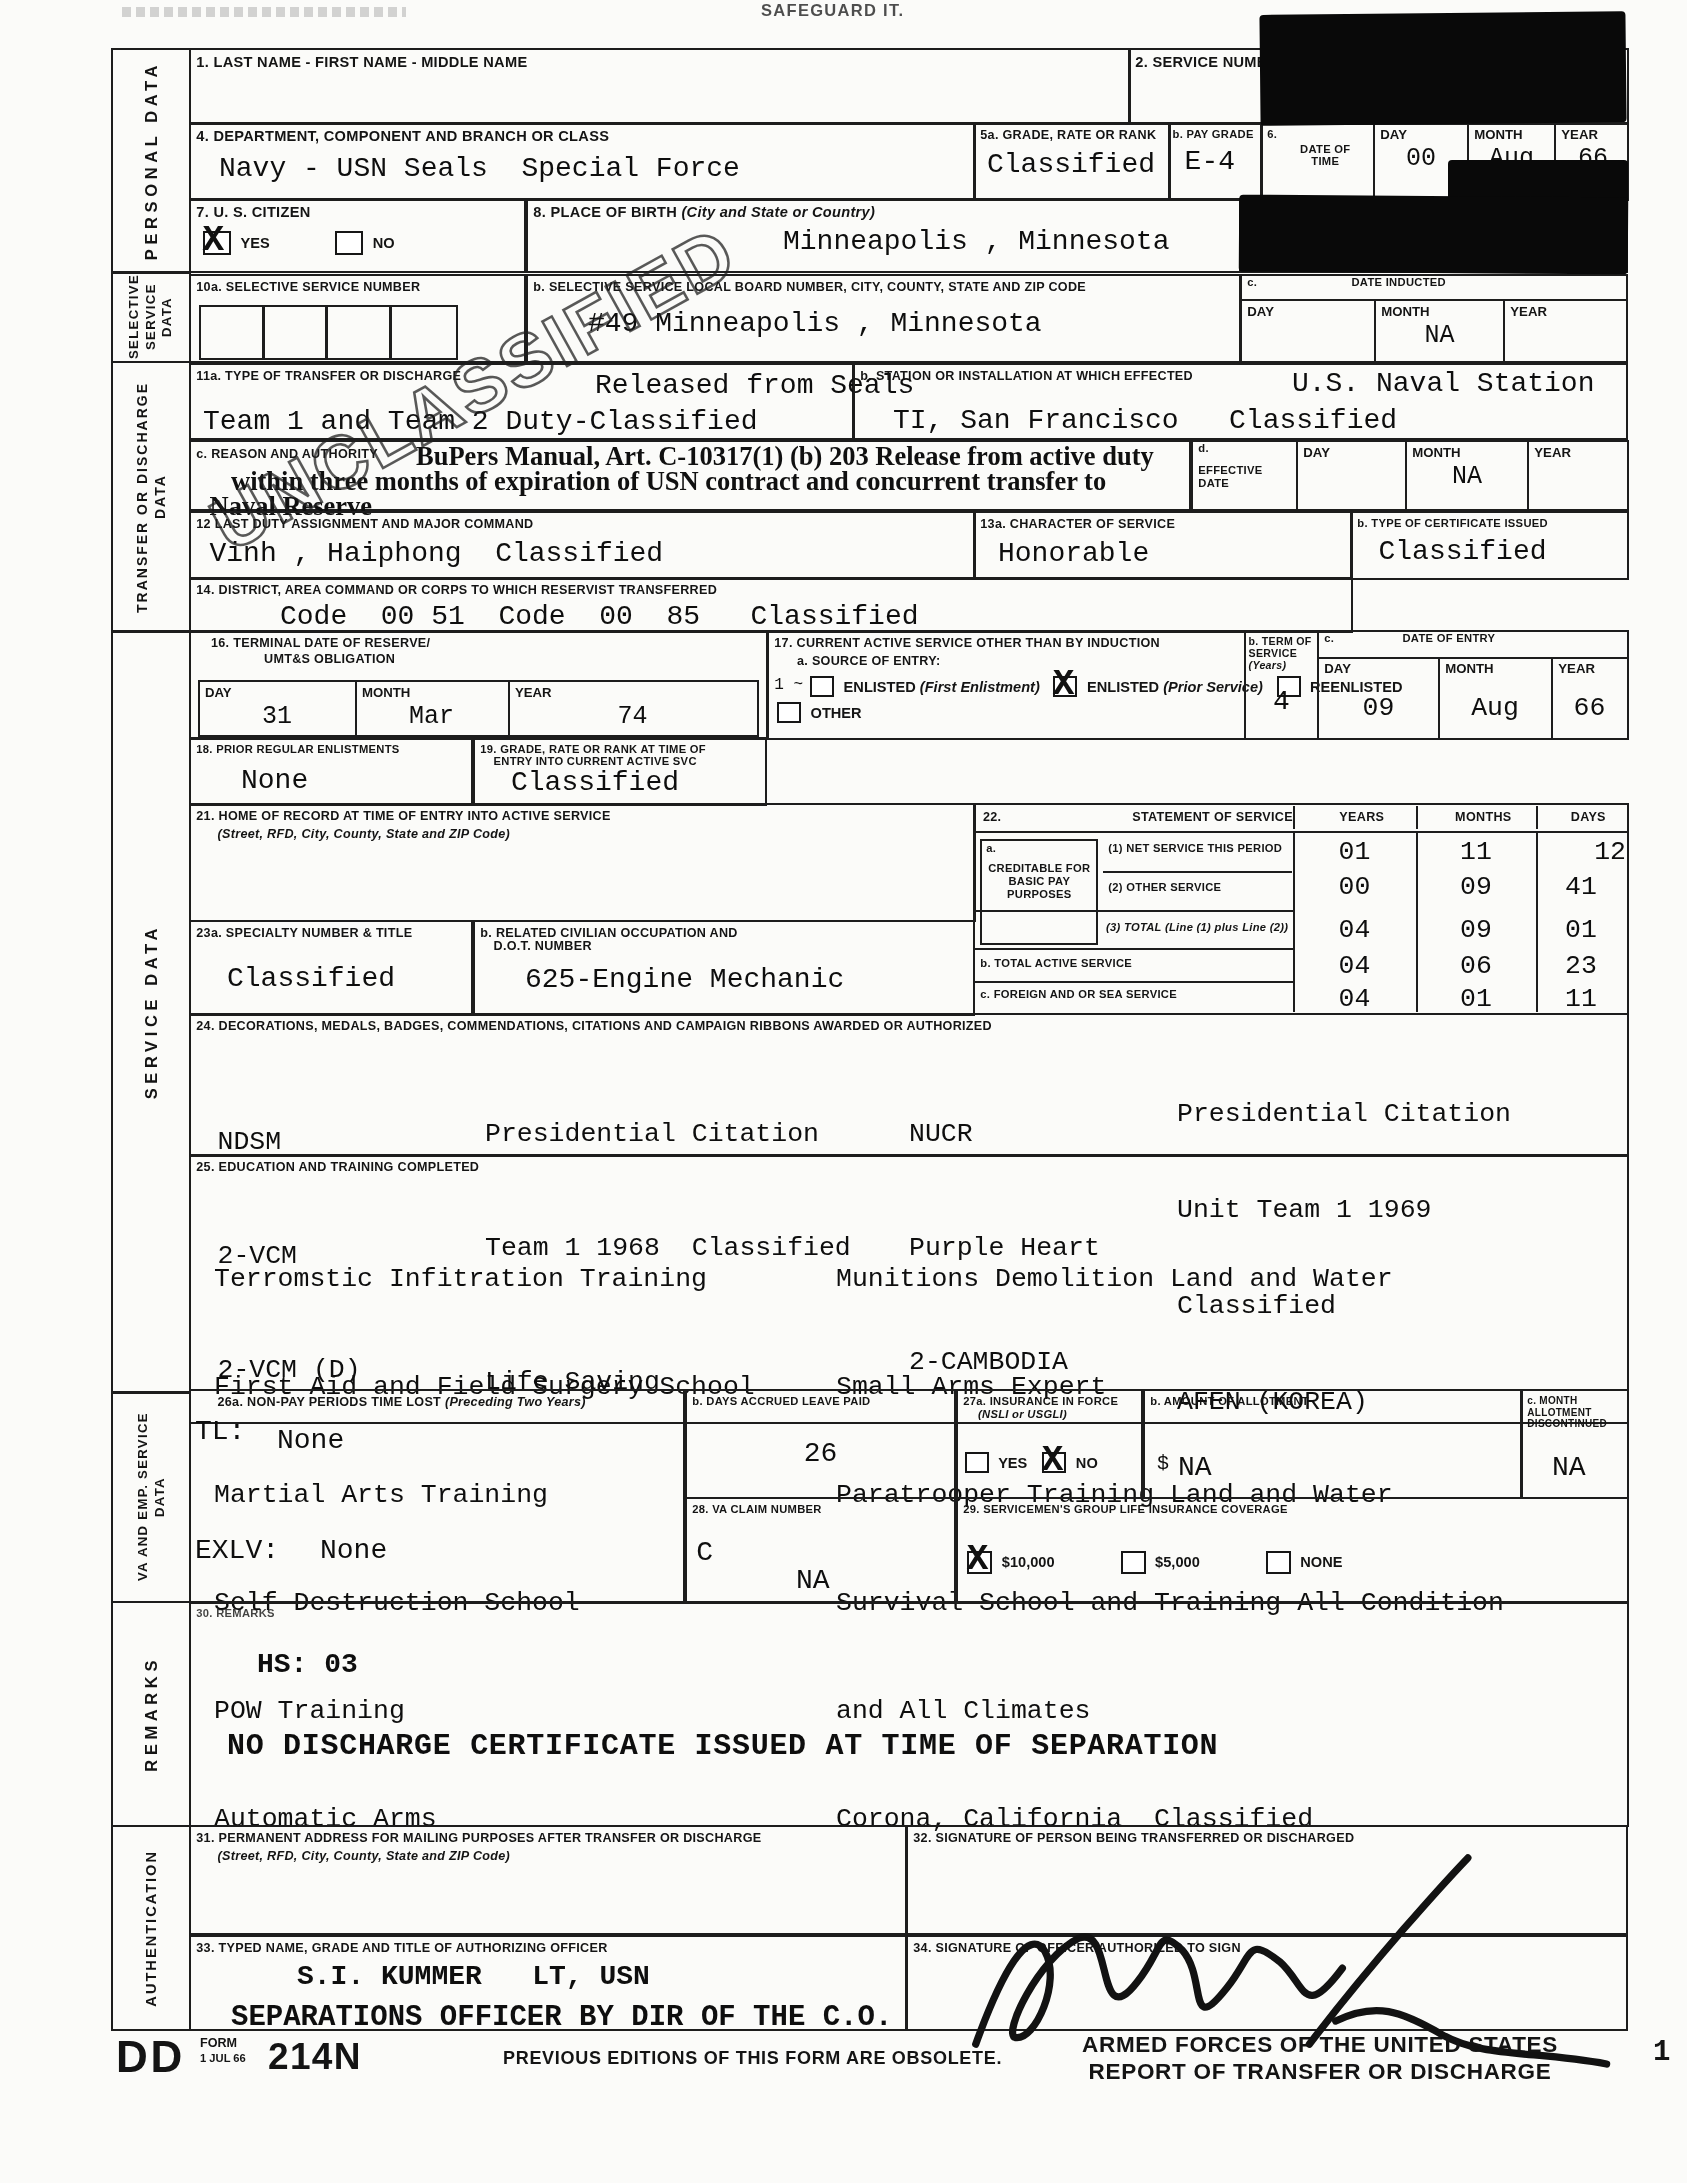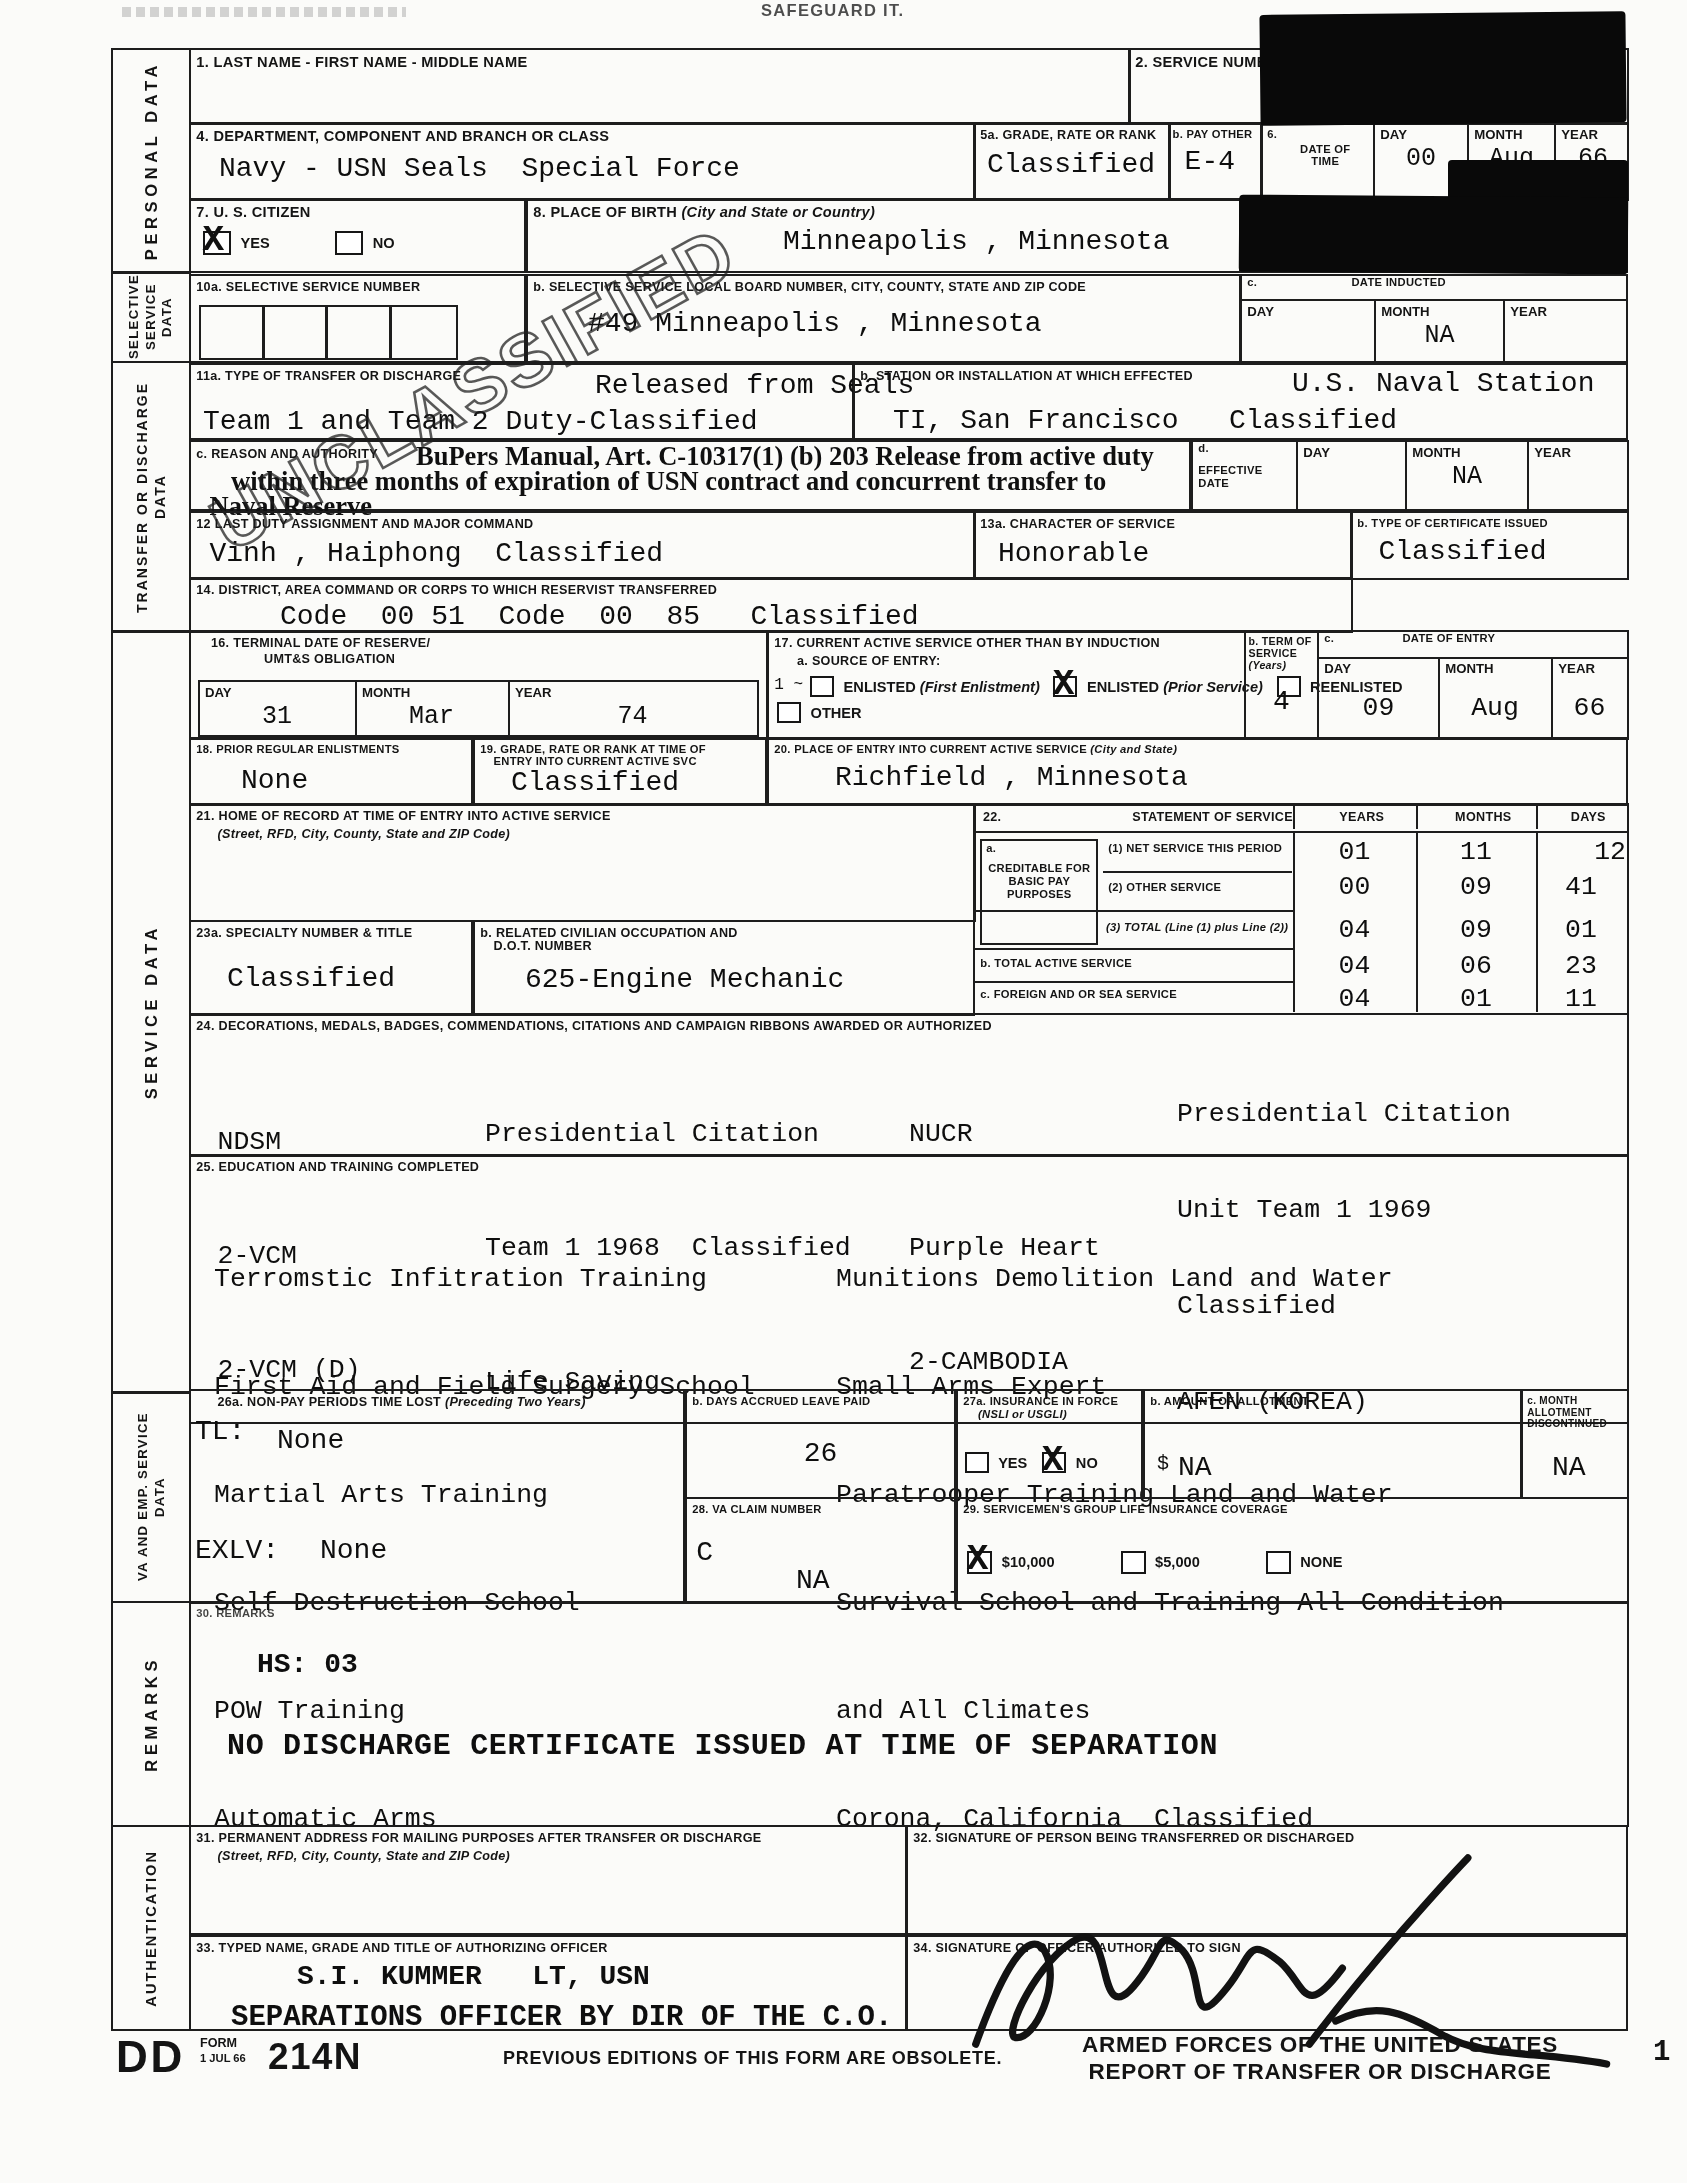--- a/index.html
+++ b/index.html
@@ -73,21 +73,21 @@
 
   <div class="box" style="left:189px;top:122px;width:787px;height:79px;">
     <div class="lbl">4. DEPARTMENT, COMPONENT AND BRANCH OR CLASS</div>
     <div class="val v42" style="padding:4px 0 0 28px;">Navy - USN Seals  Special Force</div>
   </div>
   <div class="box" style="left:973px;top:122px;width:198px;height:79px;">
     <div class="lbl sm">5a. GRADE, RATE OR RANK</div>
     <div class="val v42" style="padding:2.6px 0 0 12px;">Classified</div>
   </div>
   <div class="box" style="left:1168px;top:122px;width:95px;height:79px;">
-    <div class="lbl xs" style="padding:4px 2.6px;">b. PAY OTHER</div>
+    <div class="lbl xs" style="padding:4px 2.6px;">b. PAY GRADE</div>
     <div class="val v42" style="padding:1.3px 0 0 14.6px;">E-4</div>
   </div>
   <div class="box" style="left:1260px;top:122px;width:369px;height:79px;">
     <div class="abs" style="left:0;top:0;width:111px;height:100%;">
       <span class="lbl xs abs" style="left:0;top:0;">6.</span>
       <div class="abs lbl xs" style="left:18.5px;top:14.6px;width:79px;text-align:center;">DATE OF TIME</div>
     </div>
     <div class="dcell" style="left:111px;width:94px;">
       <div class="dl">DAY</div>
       <div class="val v38" style="text-align:center;">00</div>
@@ -268,25 +268,20 @@
   </div>
 
   <div class="box" style="left:189px;top:737px;width:284px;height:69px;">
     <div class="lbl xs">18. PRIOR REGULAR ENLISTMENTS</div>
     <div class="val v42" style="padding:5.3px 0 0 50px;">None</div>
   </div>
   <div class="box" style="left:473px;top:737px;width:294px;height:69px;">
     <div class="lbl xs" style="padding-bottom:0;">19. GRADE, RATE OR RANK AT TIME OF</div>
     <div class="lbl xs" style="padding-top:0;margin-top:-1.3px;padding-left:18.5px;">ENTRY INTO CURRENT ACTIVE SVC</div>
     <div class="val v42" style="padding:0 0 0 36px;margin-top:-4px;">Classified</div>
-  </div>
-  <div class="box" style="left:767px;top:737px;width:861px;height:69px;">
-    <div class="lbl xs"><span>20. PLACE OF ENTRY INTO CURRENT ACTIVE SERVICE</span>
-      <span class="it">(City and State)</span></div>
-    <div class="val v42" style="padding:2.6px 0 0 66px;">Richfield , Minnesota</div>
   </div>
 
   <div class="box" style="left:189px;top:803px;width:787px;height:119px;">
     <div class="lbl sm">21. HOME OF RECORD AT TIME OF ENTRY INTO ACTIVE SERVICE</div>
     <div class="lbl sm it" style="padding:0 0 0 26.5px;">(Street, RFD, City, County, State and ZIP Code)</div>
   </div>
   <div class="box" style="left:189px;top:920px;width:284px;height:96px;">
     <div class="lbl sm">23a. SPECIALTY NUMBER &amp; TITLE</div>
     <div class="val v42" style="padding:18.5px 0 0 36px;">Classified</div>
   </div>

